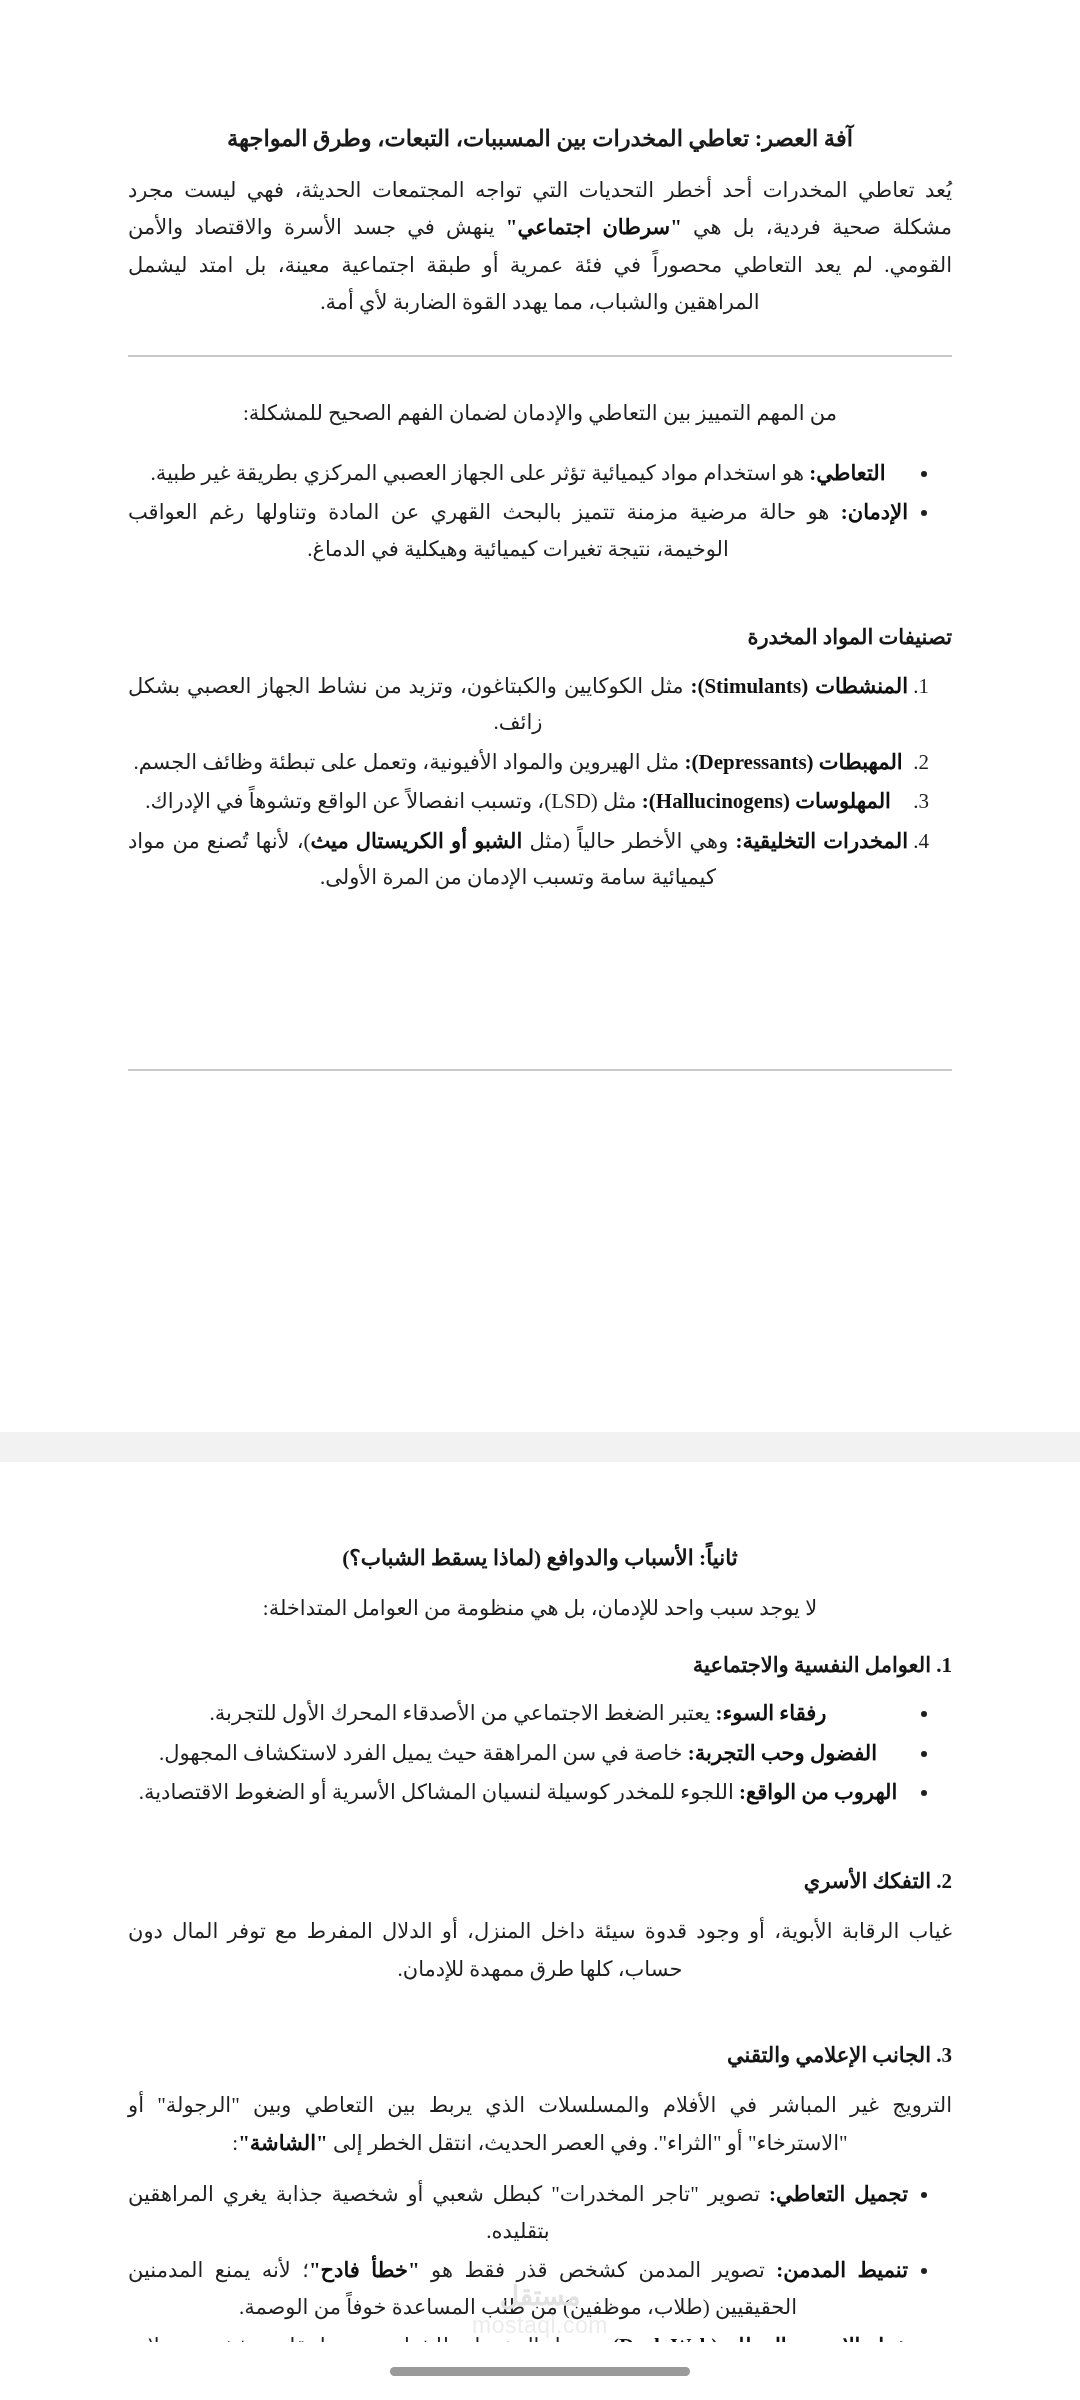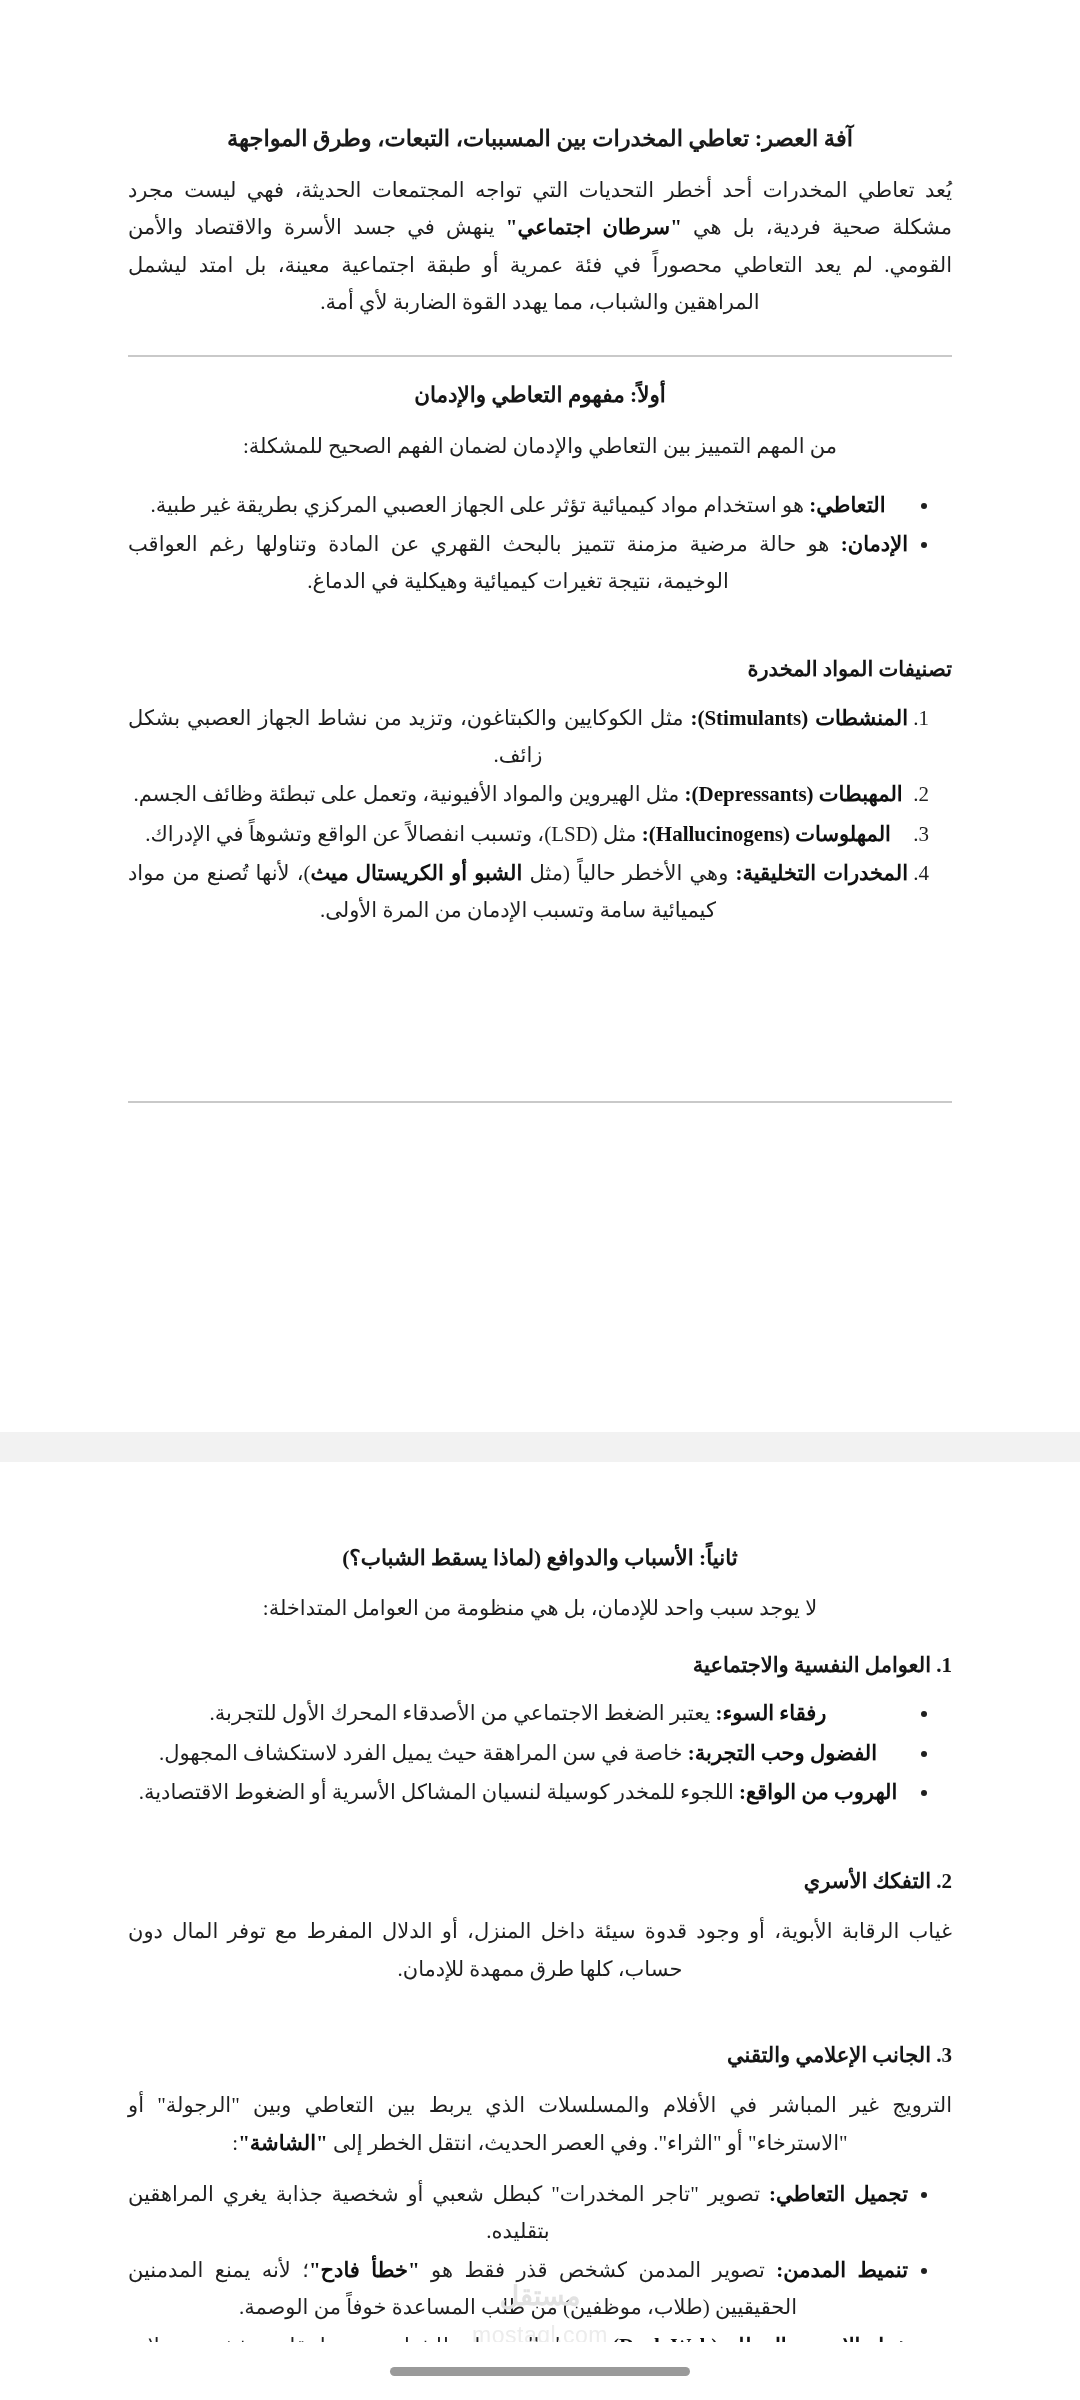--- a/index.html
+++ b/index.html
@@ -132,21 +132,21 @@
     color: #e2e2e2;
     letter-spacing: 1px;
     line-height: 1.1;
   }
   .watermark .mark-en {
     display: block;
     font-family: "Liberation Sans", sans-serif;
     font-size: 23px;
     color: #ececec;
     letter-spacing: 0.5px;
-    margin-top: 10px;
+    margin-top: 0;
   }
 
   
   .system-bar {
     position: absolute;
     left: 0;
     bottom: 0;
     width: 1080px;
     height: 58px;
     background: #ffffff;
@@ -173,21 +173,20 @@
       <h1 class="doc-title">آفة العصر: تعاطي المخدرات بين المسببات، التبعات، وطرق المواجهة</h1>
 
       <p class="para">
         <span>يُعد تعاطي المخدرات أحد أخطر التحديات التي تواجه المجتمعات الحديثة، فهي ليست مجرد مشكلة صحية فردية، بل هي </span><b>"سرطان اجتماعي"</b><span> ينهش في جسد الأسرة والاقتصاد والأمن القومي. لم يعد التعاطي محصوراً في فئة عمرية أو طبقة اجتماعية معينة، بل امتد ليشمل المراهقين والشباب، مما يهدد القوة الضاربة لأي أمة.</span>
       </p>
 
       <div class="spacer-md"></div>
       <hr class="rule">
       <div class="spacer-sm"></div>
 
-      <h2 class="h2">أولاً: مفهوم التعاطي والإدمان</h2>
 
       <p class="para plain">من المهم التمييز بين التعاطي والإدمان لضمان الفهم الصحيح للمشكلة:</p>
 
       <div class="spacer-sm"></div>
 
       <ul class="bullets">
         <li>
           <b>التعاطي:</b><span> هو استخدام مواد كيميائية تؤثر على الجهاز العصبي المركزي بطريقة غير طبية.</span>
         </li>
         <li>

